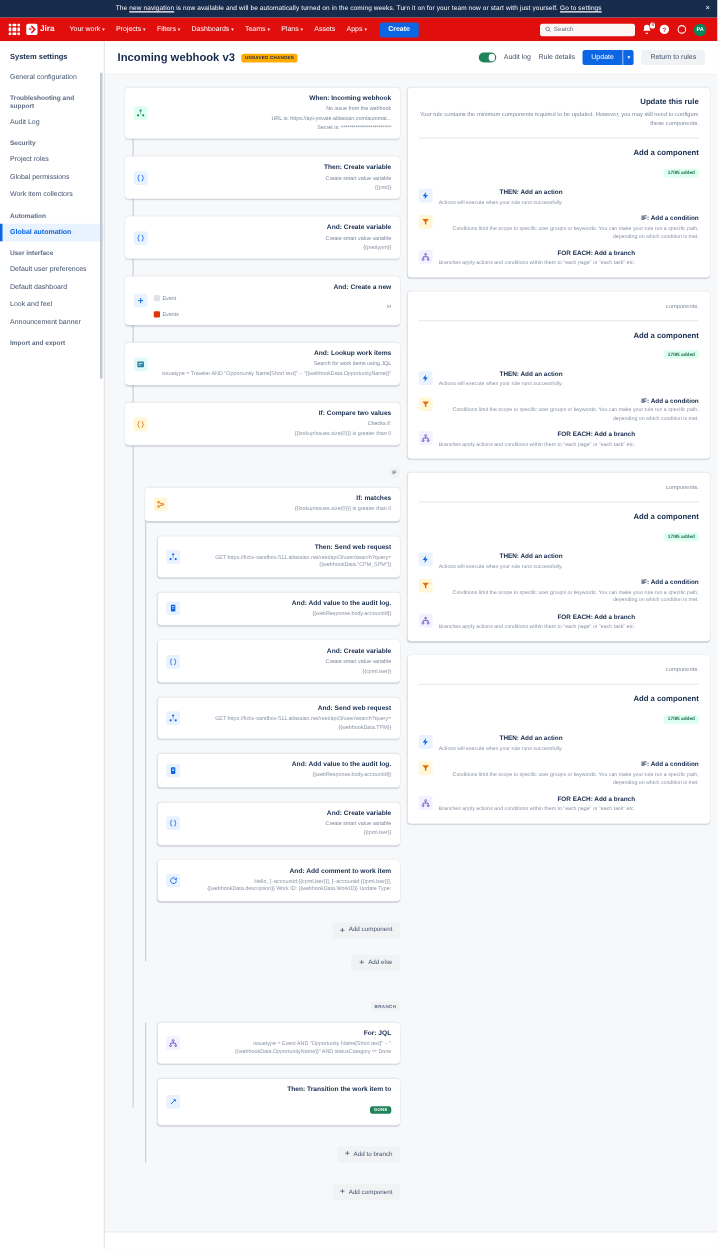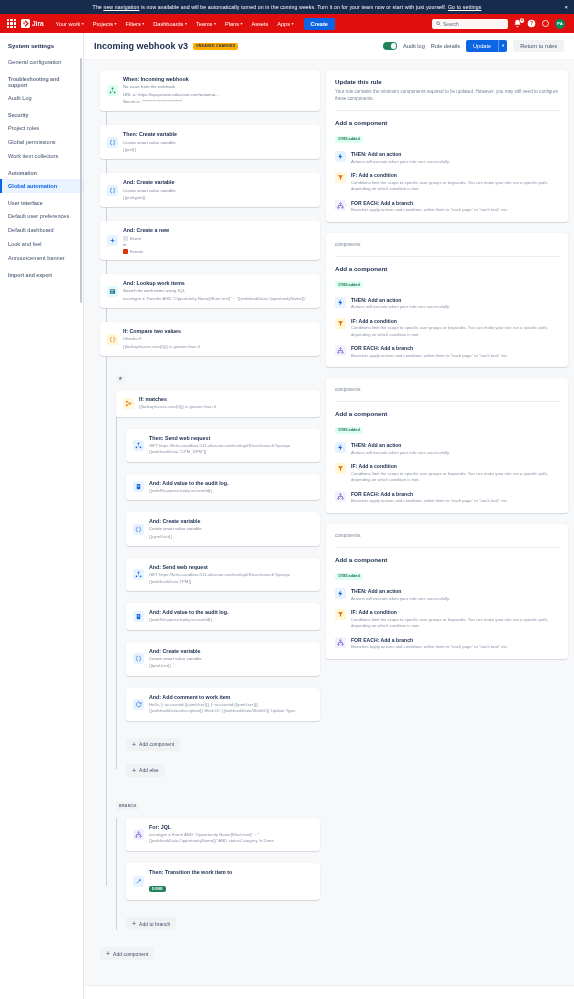--- a/index.html
+++ b/index.html
@@ -103,21 +103,21 @@
   .sb-link.active {
     background: #e9f2ff; color: #0c66e4; font-weight: 600;
     border-left: 2px solid #0c66e4; padding-left: 6px;
   }
   .sb-scroll {
     position: absolute; right: 1px; top: 25px;
     width: 2px; height: 245px; background: #c1c7d0; border-radius: 2px;
   }
 
   
-  .main { flex: 1; background: #f7f8f9; position: relative; overflow: hidden; }
+  .main { flex: 1; background: #f7f8f9; position: relative; overflow: hidden; text-align: right; }
   .page-head {
     background: #fff; height: 27px;
     display: flex; align-items: center; padding: 0 10px;
     border-bottom: 1px solid #f1f2f4;
   }
   .page-title { font-size: 9px; font-weight: 600; color: #172b4d; }
   .unsaved {
     background: #ffab00; color: #172b4d;
     font-size: 3.6px; font-weight: 700; letter-spacing: .2px;
     padding: 1.5px 3px; border-radius: 2px; margin-left: 5px;

